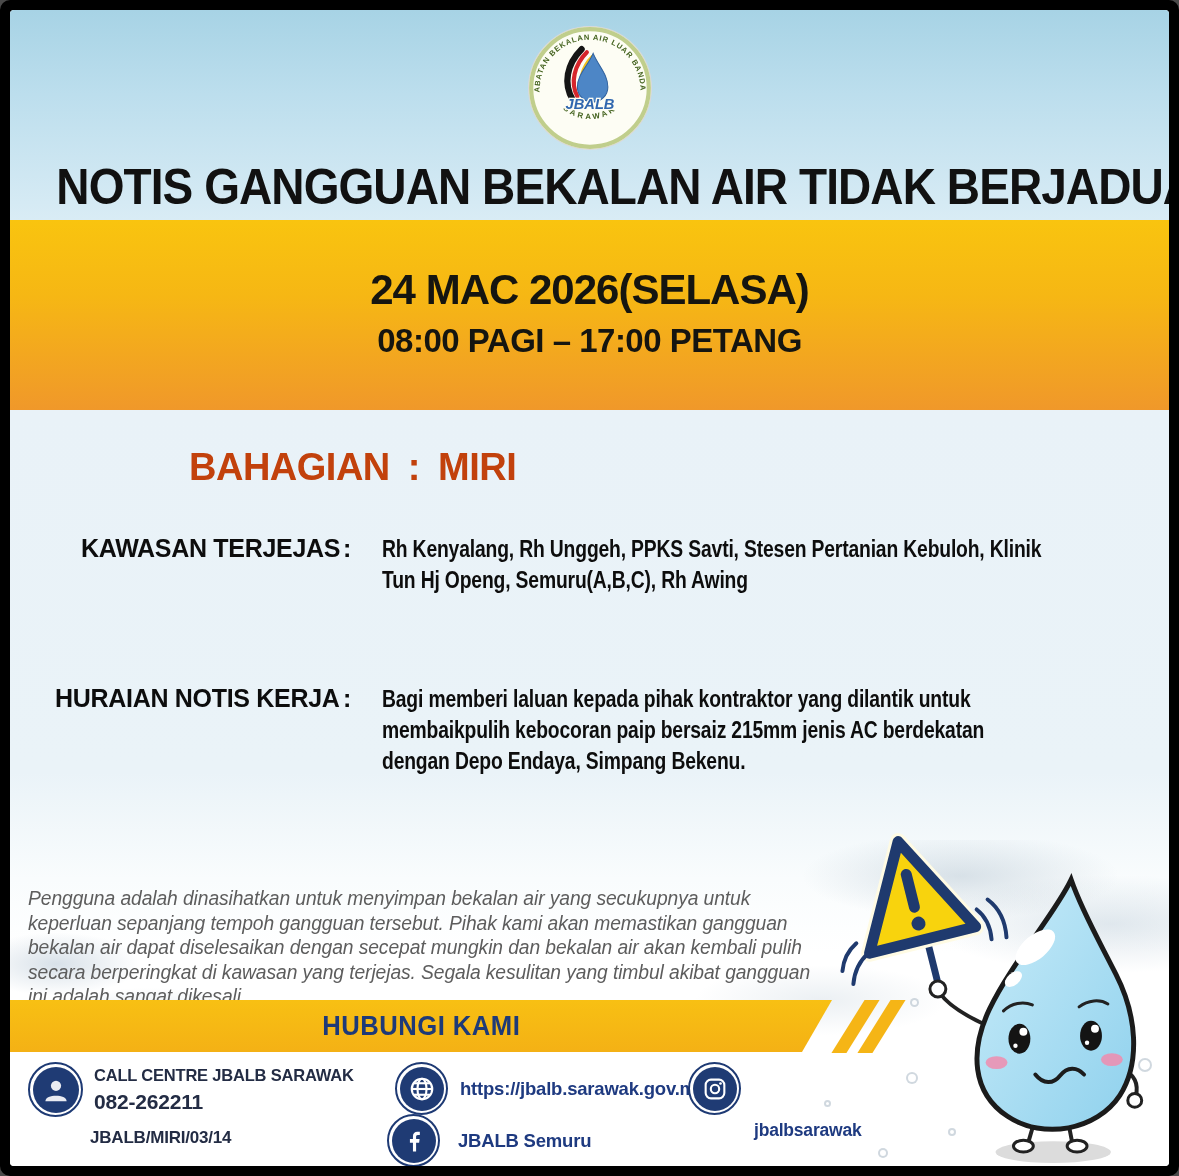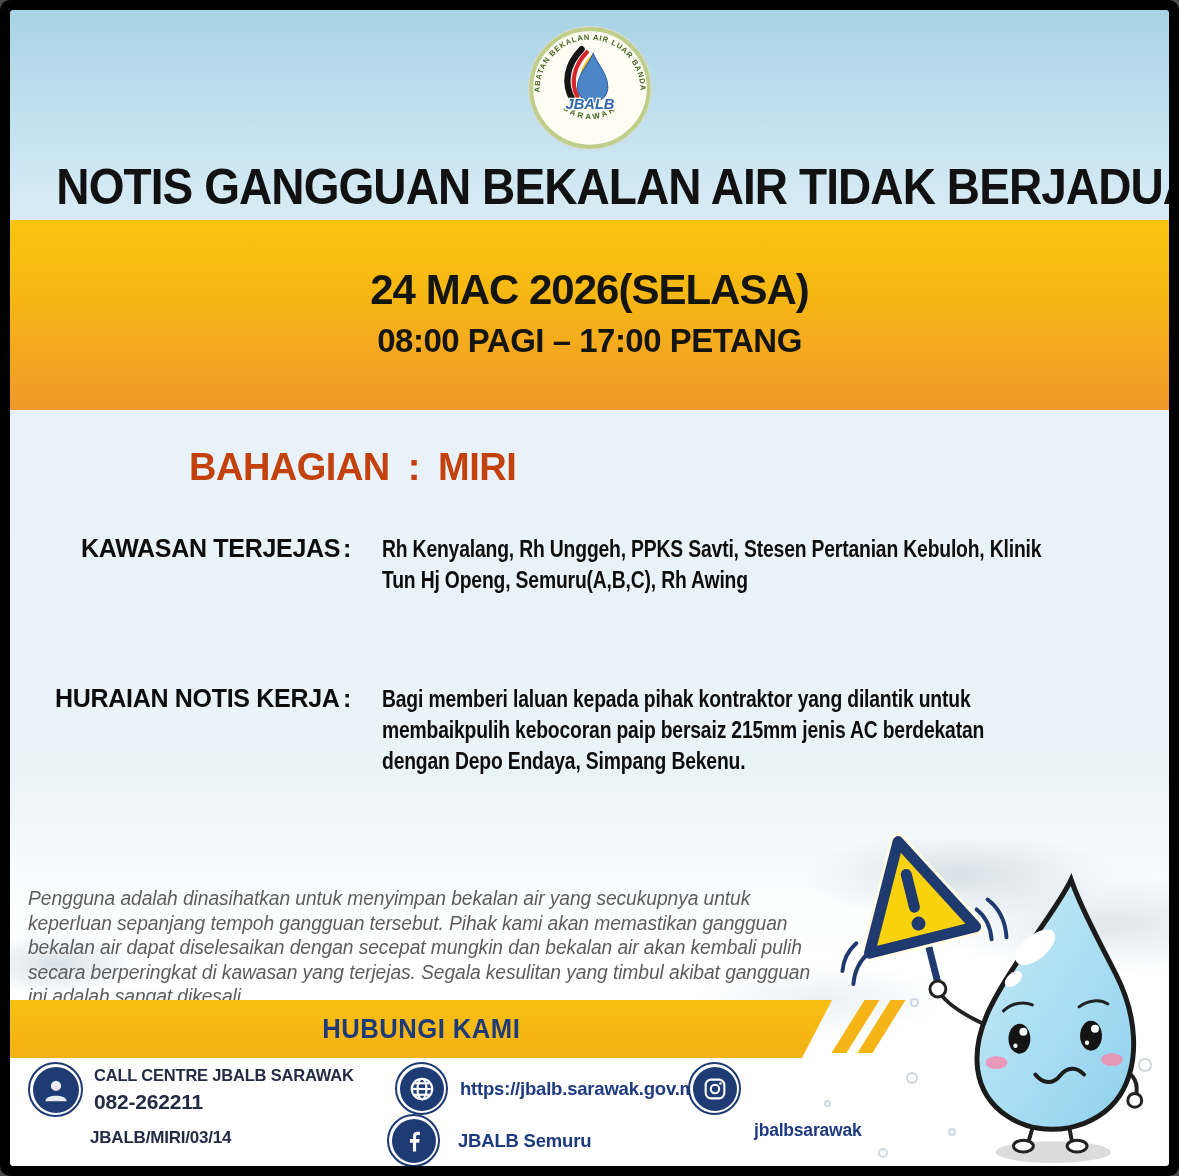--- a/index.html
+++ b/index.html
@@ -41,21 +41,21 @@
   .row-label{font-size:25px;font-weight:700;color:#0d0d0d;letter-spacing:-.3px;white-space:nowrap;}
   .row-colon{font-size:25px;font-weight:700;color:#0d0d0d;}
   .row-value{font-size:23px;font-weight:700;color:#0d0d0d;line-height:31px;width:800px;
     transform:scaleX(.84);transform-origin:0 0;letter-spacing:-.2px;}
 
   
   .advisory{left:18px;top:876px;width:845px;font-size:20.5px;font-style:italic;color:#5d5d5d;
     line-height:24.5px;transform:scaleX(.94);transform-origin:0 0;letter-spacing:-.1px;}
 
   
-  .contact-banner{left:0;top:990px;width:822px;height:58px;
+  .contact-banner{left:0;top:990px;width:822px;height:52px;
     background:linear-gradient(180deg,#f8c013,#f4b115);
     clip-path:polygon(0 0,100% 0,calc(100% - 30px) 100%,0 100%);
     display:flex;align-items:center;justify-content:center;}
   .contact-banner-label{font-size:27px;font-weight:700;color:#1e3a78;letter-spacing:.5px;transform:scaleX(.95);}
   .slash{top:990px;width:15px;height:53px;background:#f5b516;transform:skewX(-32deg);}
 
   
   .icon-ring{border:2.5px solid #1e3a74;border-radius:50%;background:#fff;padding:2.5px;display:flex;}
   .icon-core{width:100%;height:100%;border-radius:50%;background:#1f3b74;display:flex;align-items:center;justify-content:center;}
   .c-dark{color:#232c44;}

